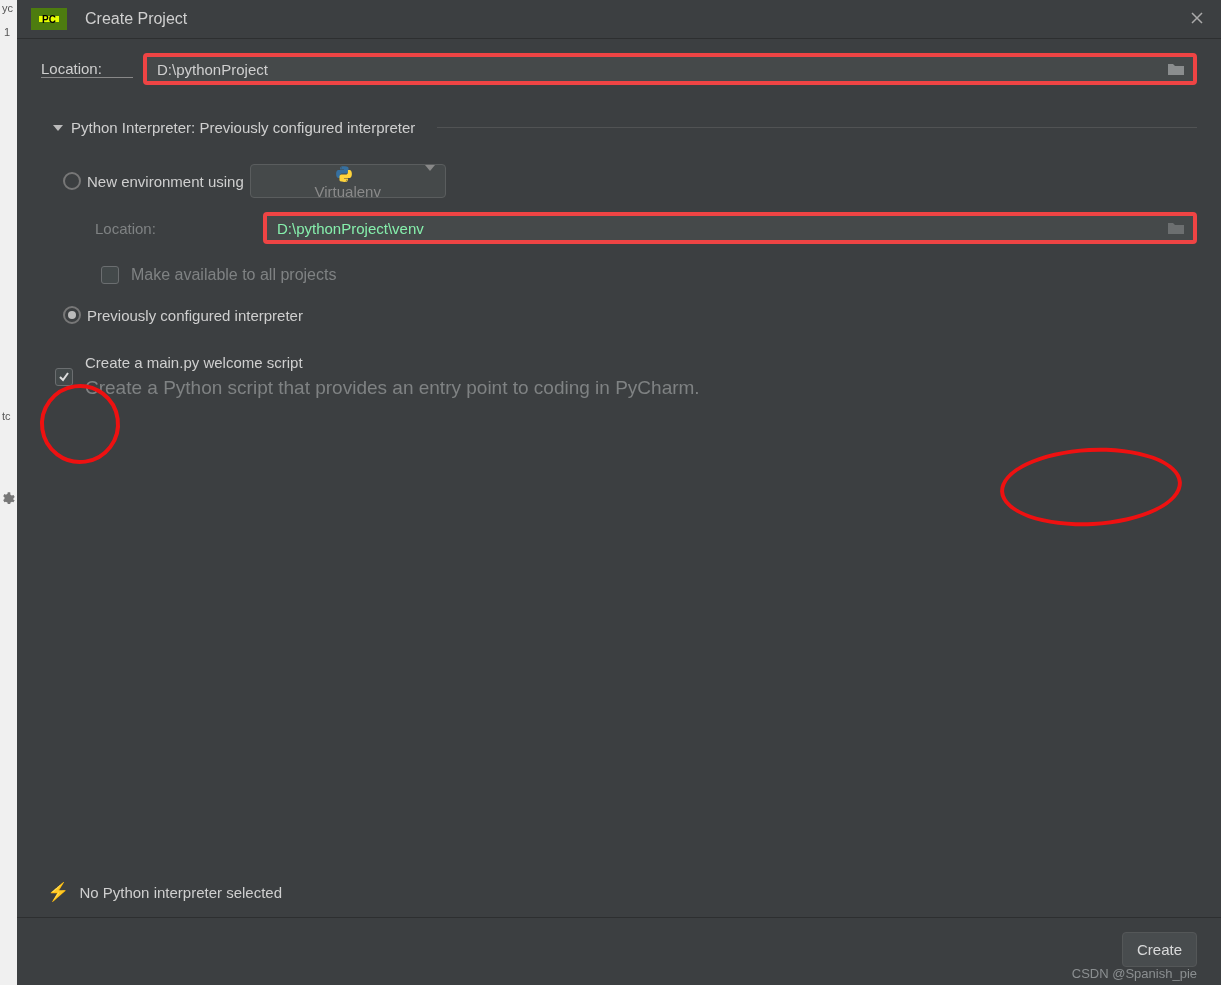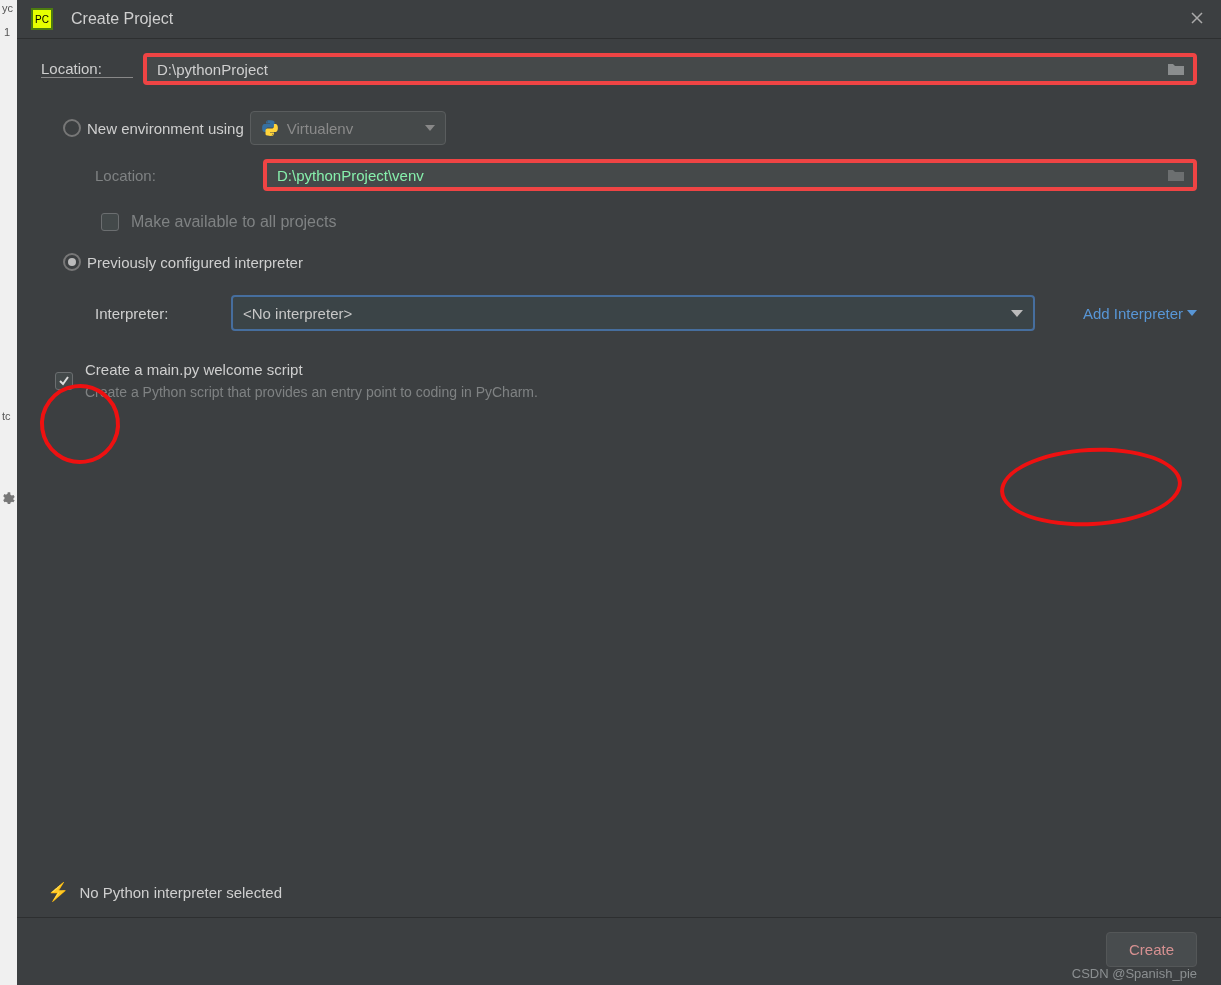--- a/index.html
+++ b/index.html
@@ -6,21 +6,21 @@
 body { background: #3c3f41; color: #bbbbbb; width: 1221px; height: 985px; position: relative; overflow: hidden; }
 
 
 .leftstrip { position:absolute; left:0; top:0; width:17px; height:985px; background:#f0f0f0; color:#555; font-size:11px; }
 
 
 .dialog { position:absolute; left:17px; top:0; right:0; bottom:0; background:#3c3f41; display:flex; flex-direction:column; }
 
 
 .titlebar { display:flex; align-items:center; padding:8px 14px; border-bottom:1px solid #2d2f30; }
-.app-icon { width:22px; height:22px; background:#e6ff00; border:2px solid #4d7c0f; font-size:10px; font-weight:normal; color:#000; display:flex; align-items:center; justify-content:center; margin-right:18px; }
+.app-icon { width:36px; height:22px; background:#e6ff00; border:8px solid #4d7c0f; font-size:10px; font-weight:bold; color:#000; display:flex; align-items:center; justify-content:center; margin-right:18px; }
 .titlebar .title { font-size:16px; color:#d0d0d0; flex:1; }
 .close-x { width:18px; height:18px; cursor:pointer; color:#aaa; }
 
 
 .body { flex:1; padding:14px 24px 0 24px; display:flex; flex-direction:column; overflow:hidden; }
 
 .row { display:flex; align-items:center; margin-bottom:16px; }
 .lbl { font-size:15px; color:#cfcfcf; }
 
 .input { flex:1; background:#45494a; border:4px solid #ef4444; border-radius:4px; height:32px; padding:0 10px; color:#cfcfcf; font-size:15px; display:flex; align-items:center; position:relative; }
@@ -31,21 +31,21 @@
 .section-hd { display:flex; align-items:center; gap:8px; margin:18px 0 18px 12px; }
 .section-hd .chev { width:10px; height:10px; }
 .section-hd .line { flex:1; height:1px; background:#515354; margin-left:14px; }
 
 
 .radio { width:18px; height:18px; border-radius:50%; border:2px solid #777; display:inline-flex; align-items:center; justify-content:center; flex:none; }
 .radio.selected::after { content:""; width:8px; height:8px; border-radius:50%; background:#bbb; }
 .radio-row { display:flex; align-items:center; gap:6px; margin:10px 0 14px 22px; }
 
 
-.dropdown { background:#45494a; border:1px solid #5a5d5e; border-radius:4px; height:34px; display:flex; align-items:center; padding:0 10px; color:#999; font-size:15px; position:relative; }
+.dropdown { background:#45494a; border:1px solid #5a5d5e; border-radius:4px; height:34px; display:flex; align-items:center; padding:0 10px; color:#999; font-size:15px; position:relative;flex-direction:column; }
 .dropdown.disabled { color:#8a8a8a; }
 .dropdown .dd-arrow { position:absolute; right:10px; }
 
 
 .indent { margin-left:54px; }
 .subrow { display:flex; align-items:center; gap:20px; margin-bottom:14px; }
 .subrow .sublbl { width:148px; color:#7f8283; font-size:15px; }
 
 .square-btn { width:34px; height:34px; border:1px solid #5a5d5e; border-radius:4px; background:#45494a; color:#aaa; display:flex; align-items:center; justify-content:center; margin-left:10px; cursor:pointer; }
 
@@ -59,29 +59,29 @@
 
 
 .int-select { border:2px solid #466e9e; background:#3b4447; color:#c7c7c7; height:36px; flex:1; }
 
 
 .linkish { color:#5896d6; font-size:15px; cursor:pointer; display:flex; align-items:center; gap:4px; margin-left:28px; white-space:nowrap; }
 
 
 .welcome { display:flex; gap:12px; margin:16px 0 6px 14px; align-items:center; }
 .welcome .texts .main { color:#cfcfcf; font-size:15px; }
-.welcome .texts .sub { color:#7f8283; font-size:14px; margin-top:6px; }
+.welcome .texts .sub { color:#7f8283; font-size:19px; margin-top:6px; }
 
 
 .bottom { margin-top:auto; }
 .warn-row { display:flex; align-items:center; gap:10px; padding:10px 6px; font-size:15px; color:#cfcfcf; }
 .warn-row .bolt { color:#f0a500; font-size:18px; }
 .divider { height:1px; background:#2d2f30; margin:4px -24px 0 -24px; }
 .btn-row { display:flex; justify-content:flex-end; padding:14px 0 18px 0; }
-.create-btn { background:#4c5052; border:1px solid #5a5d5e; border-radius:4px; color:#fca5a5; font-size:15px; padding:8px 22px; cursor:pointer; opacity:.8; }
+.create-btn { background:#4c5052; border:1px solid #5a5d5e; border-radius:4px; color:#ffffff; font-size:15px; padding:8px 14px; cursor:pointer; opacity:.8; }
 
 
 .wm { position:absolute; right:24px; bottom:4px; font-size:13px; color:#8b8f91; }
 
 
 .anno { position:absolute; border:4px solid #e11; border-radius:50%; pointer-events:none; }
 .anno1 { left:40px; top:384px; width:80px; height:80px; transform:rotate(-8deg); }
 .anno2 { left:1000px; top:448px; width:182px; height:78px; border-radius:50%/50%; transform:rotate(-3deg); }
 
 svg { display:block; }
@@ -119,20 +119,29 @@
       <div class="input" style="margin-left:10px">
         <span>D:\pythonProject</span>
         <span class="folder-icon">
           <svg width="18" height="14" viewBox="0 0 18 14">
               <path fill="#8a8d8e" d="M1 2h5l2 2h9v9H1z"></path>
             </svg>
         </span>
       </div>
     </div>
 
+    <div class="section-hd">
+      <span class="chev">
+        <svg width="10" height="10" viewBox="0 0 10 10">
+            <path fill="#bbb" d="M0 2l5 6 5-6z"></path>
+          </svg>
+      </span>
+      <span class="lbl">Python Interpreter: Previously configured interpreter</span>
+      <span class="line"></span>
+    </div>
 
     <div class="radio-row">
       <span class="radio"></span>
       <span class="lbl">New environment using</span>
       <div class="dropdown disabled" style="width:196px">
         <span style="margin-right:8px">
           <svg width="18" height="18" viewBox="0 0 32 32">
               <path fill="#3670a0" d="M15 2c-6 0-6 3-6 3v3h7v1H6s-4 0-4 7 4 7 4 7h3v-4s0-4 4-4h7s4 0 4-4V5s0-3-9-3zm-4 2a1 1 0 110 2 1 1 0 010-2z"></path>
               <path fill="#ffd43b" d="M17 30c6 0 6-3 6-3v-3h-7v-1h10s4 0 4-7-4-7-4-7h-3v4s0 4-4 4h-7s-4 0-4 4v6s0 3 9 3zm4-2a1 1 0 110-2 1 1 0 010 2z"></path>
             </svg>
@@ -163,39 +172,20 @@
     <div class="chk-row disabled">
       <span class="checkbox"></span>
       <span>Make available to all projects</span>
     </div>
 
     <div class="radio-row" style="margin-top:14px">
       <span class="radio selected"></span>
       <span class="lbl">Previously configured interpreter</span>
     </div>
 
-    <div class="indent">
-      <div class="subrow" style="margin-top:10px">
-        <div class="sublbl" style="color:#cfcfcf;width:116px">Interpreter:</div>
-        <div class="dropdown int-select">
-          <span>&lt;No interpreter&gt;</span>
-          <span class="dd-arrow">
-            <svg width="12" height="7" viewBox="0 0 12 7">
-                <path fill="#bbb" d="M0 0l6 7 6-7z"></path>
-              </svg>
-          </span>
-        </div>
-        <div class="linkish">
-          <span>Add Interpreter</span>
-          <svg width="10" height="6" viewBox="0 0 10 6">
-              <path fill="#5896d6" d="M0 0l5 6 5-6z"></path>
-            </svg>
-        </div>
-      </div>
-    </div>
 
     <div class="welcome">
       <span class="checkbox checked">
           <svg width="12" height="12" viewBox="0 0 12 12">
             <path stroke="#ddd" stroke-width="2" fill="none" d="M2 6l3 3 5-7"></path>
           </svg>
         </span>
       <div class="texts">
         <div class="main">Create a main.py welcome script</div>
         <div class="sub">Create a Python script that provides an entry point to coding in PyCharm.</div>

